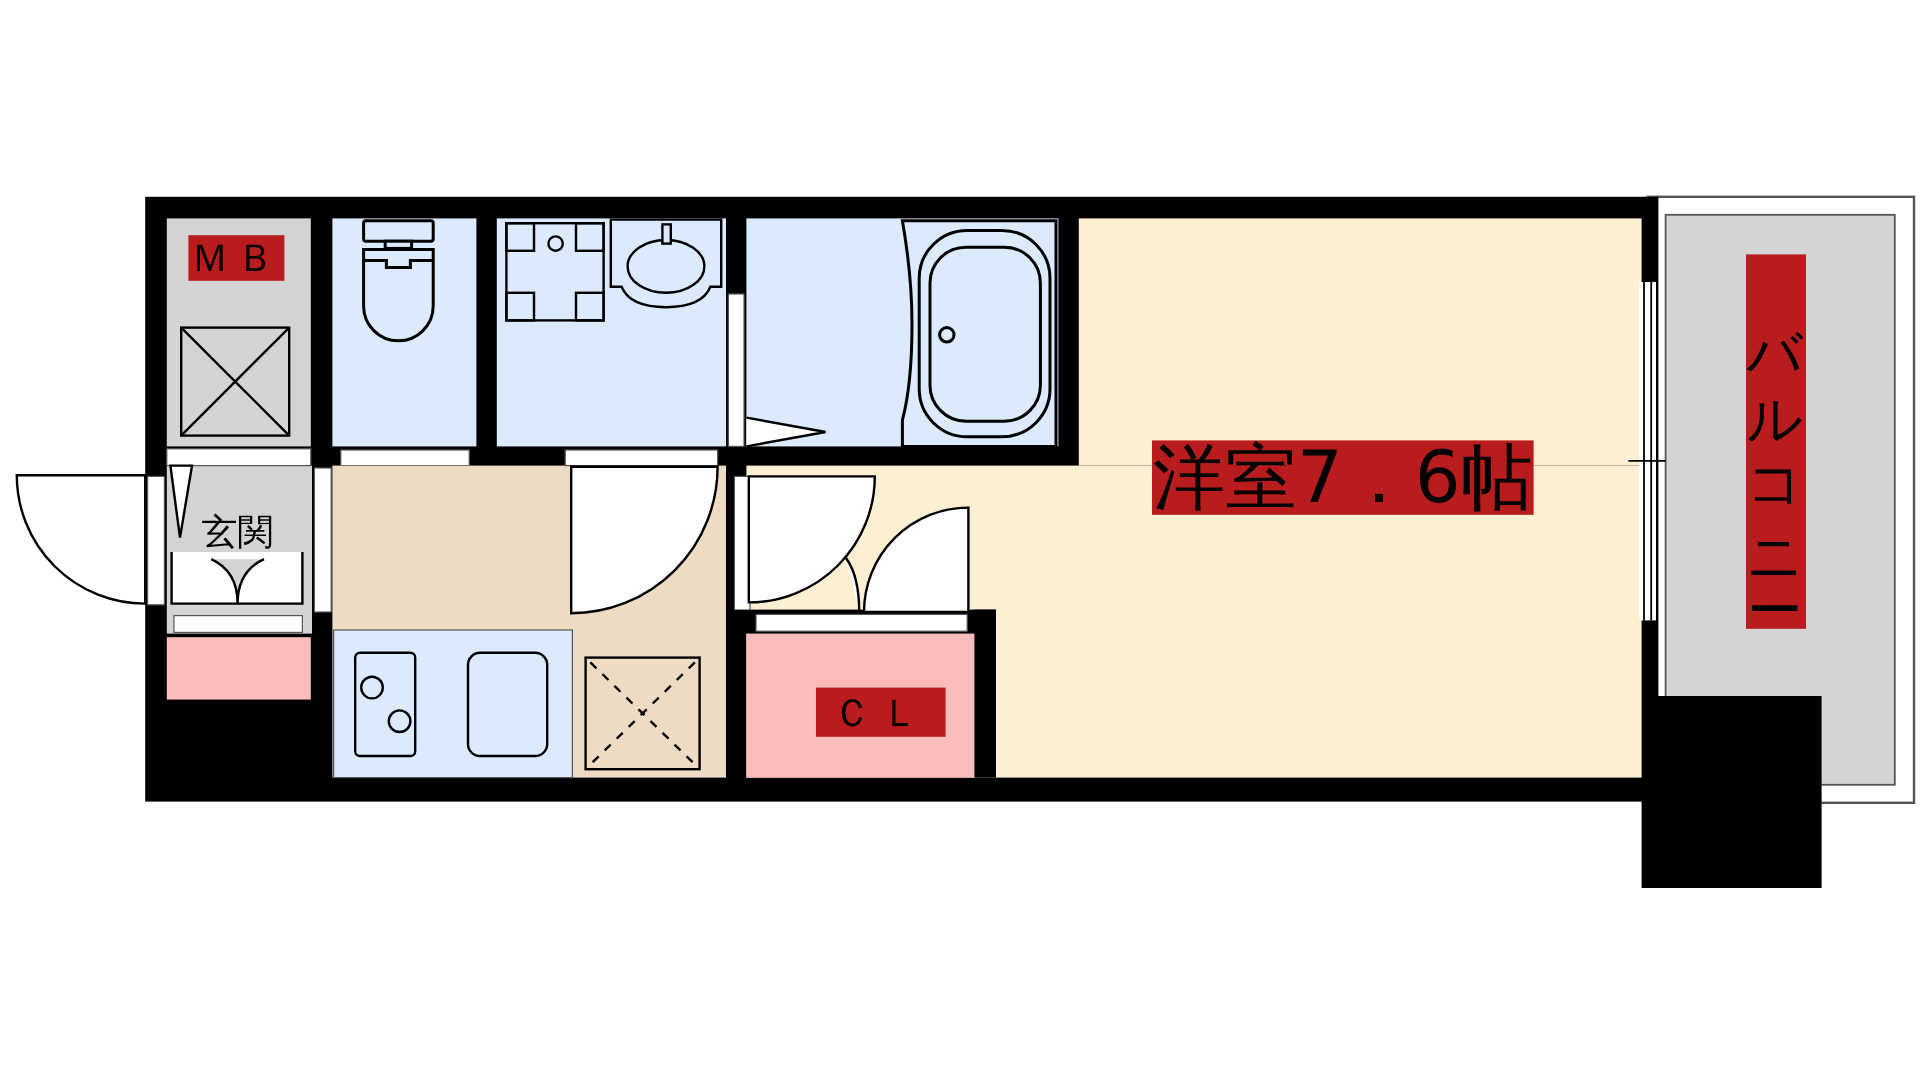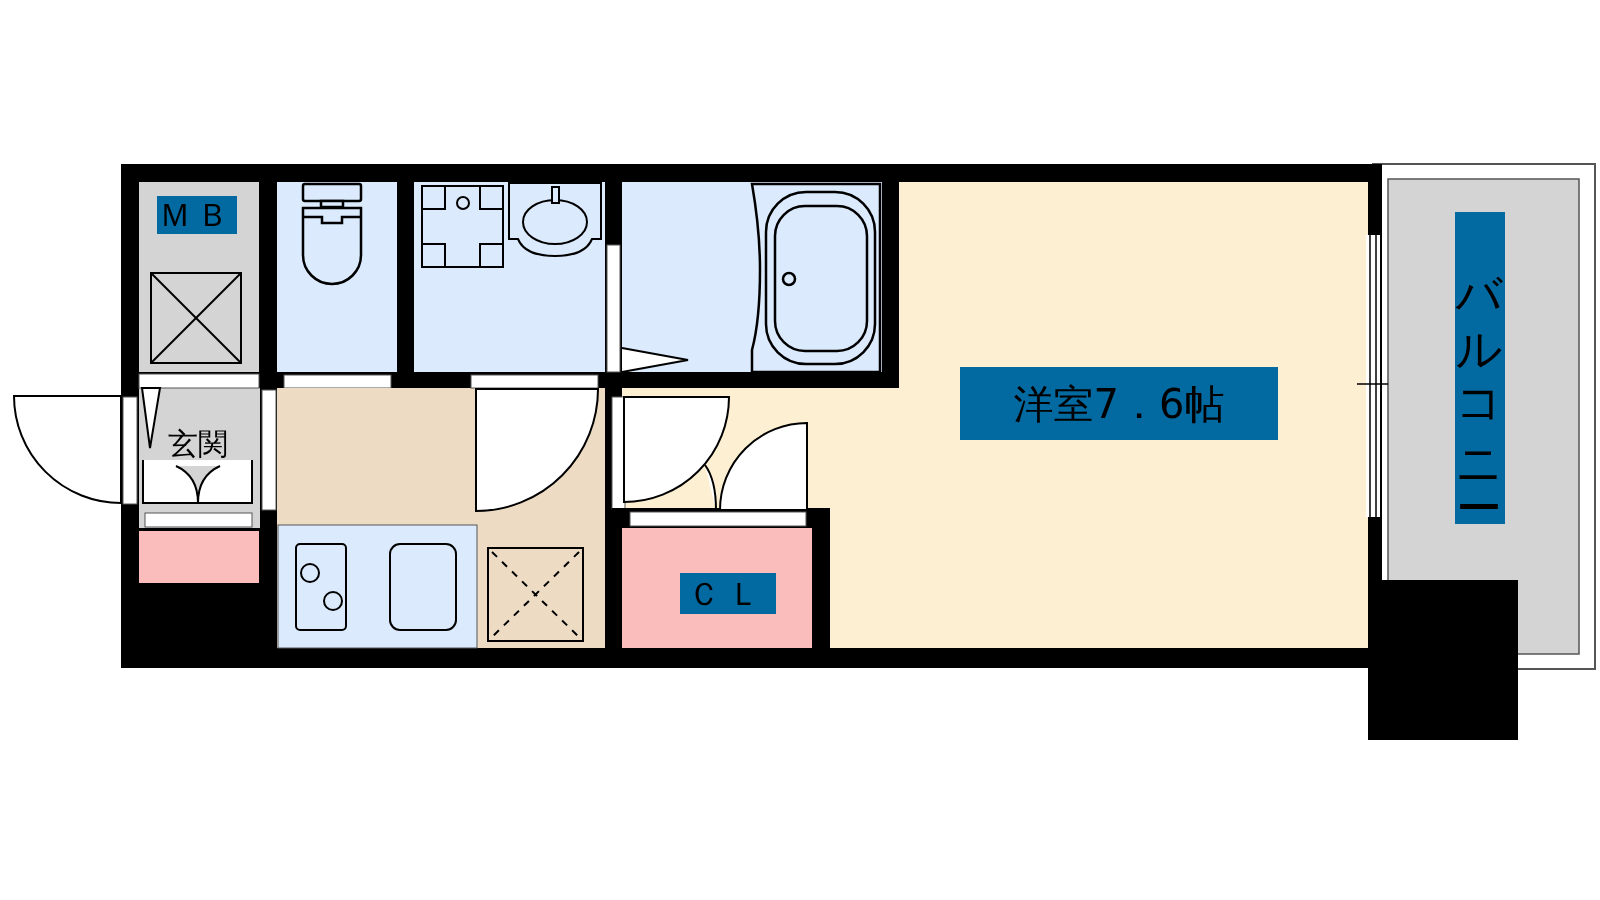--- a/index.html
+++ b/index.html
@@ -1,24 +1,24 @@
 <!DOCTYPE html>
 <html><head>
 <meta charset="utf-8">
 <style>
   html, body { margin:0; padding:0; background:#ffffff; }
   body { width:1600px; height:900px; position:relative; overflow:hidden;
          font-family:"DejaVu Sans", sans-serif; }
   #plan { position:absolute; left:0; top:0; width:1600px; height:900px; }
-  .lbl { position:absolute; background:#0369a1; color:#000; line-height:1;
+  .lbl { position:absolute; background:#b91c1c; color:#000; line-height:1;
          display:flex; align-items:center; justify-content:center; white-space:nowrap; }
   .lbl-mb  { left:157px; top:196px; width:80px; height:38px; font-size:32px; letter-spacing:6px; }
   .lbl-gk  { left:160px; top:428px; width:76px; height:32px; font-size:30px; background:transparent;font-family:Liberation Serif, serif; }
-  .lbl-cl  { left:680px; top:573px; width:96px; height:41px; font-size:32px; letter-spacing:8px; }
-  .lbl-yo  { left:960px; top:367px; width:318px; height:73px; font-size:40px; font-family:"DejaVu Sans", sans-serif; letter-spacing:0px; }
+  .lbl-cl  { left:680px; top:573px; width:108px; height:41px; font-size:32px; letter-spacing:8px; }
+  .lbl-yo  { left:960px; top:367px; width:318px; height:62px; font-size:60px; font-family:"DejaVu Sans", sans-serif; letter-spacing:0px; }
   .lbl-bal { left:1455px; top:212px; width:50px; height:312px; font-size:46px;
              writing-mode:vertical-rl; text-orientation:upright; letter-spacing:8px; }
 </style>
 </head>
 <body>
 
 <svg id="plan" viewBox="0 0 1600 900" xmlns="http://www.w3.org/2000/svg">
 
   <g>
     <rect x="1373" y="164" width="222" height="505" fill="#ffffff" stroke="#555" stroke-width="2"></rect>

